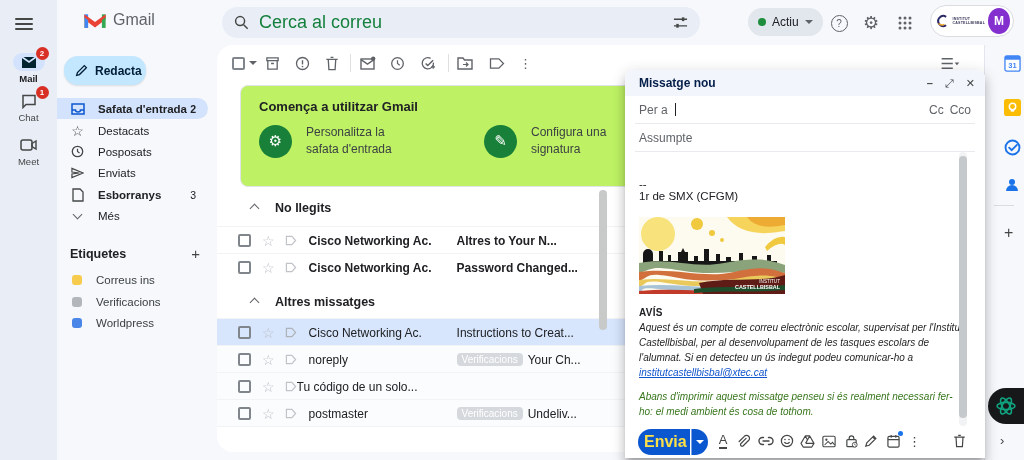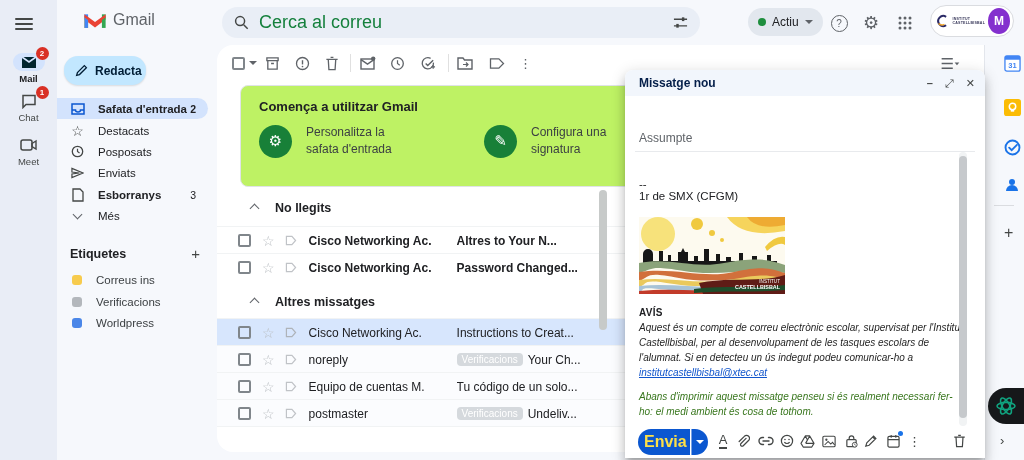--- a/index.html
+++ b/index.html
@@ -426,21 +426,20 @@
         <span>Your Ch...</span>
       </span>
     <span class="time">3 d'oct.</span>
   </div>
   <div class="mrow read" style="top:327px">
     <span class="cb"></span>
     <span class="star">☆</span>
     <svg class="imp" width="12" height="11" viewBox="0 0 13 12">
         <path d="M1.5 1.5h6l4 4.5-4 4.5h-6z" fill="none" stroke="#c0c3c7" stroke-width="1.3"></path>
       </svg>
-    <span class="sender">Equipo de cuentas M.</span>
     <span class="subj">
         <span>Tu código de un solo...</span>
       </span>
     <span class="time">3 d'oct.</span>
   </div>
   <div class="mrow read" style="top:354px">
     <span class="cb"></span>
     <span class="star">☆</span>
     <svg class="imp" width="12" height="11" viewBox="0 0 13 12">
         <path d="M1.5 1.5h6l4 4.5-4 4.5h-6z" fill="none" stroke="#c0c3c7" stroke-width="1.3"></path>
@@ -460,20 +459,28 @@
 <div class="compose">
   <div class="c-head">
     <span class="c-title">Missatge nou</span>
     <div class="c-hicons">
       <span style="font-weight:700">–</span>
       <span>⤢</span>
       <span>✕</span>
     </div>
   </div>
 
+  <div class="c-row" style="top:26px">
+    <span>Per a</span>
+    <span class="cursor"></span>
+    <span class="ccbcc">
+      <span>Cc</span>
+      <span>Cco</span>
+    </span>
+  </div>
   <div class="c-row" style="top:54px">
     <span>Assumpte</span>
   </div>
 
   <div class="c-body">
     <div style="height:20px"></div>
     <div>--</div>
     <div>1r de SMX (CFGM)</div>
 
     <svg class="sig-img" width="146" height="77" viewBox="0 0 146 77">

